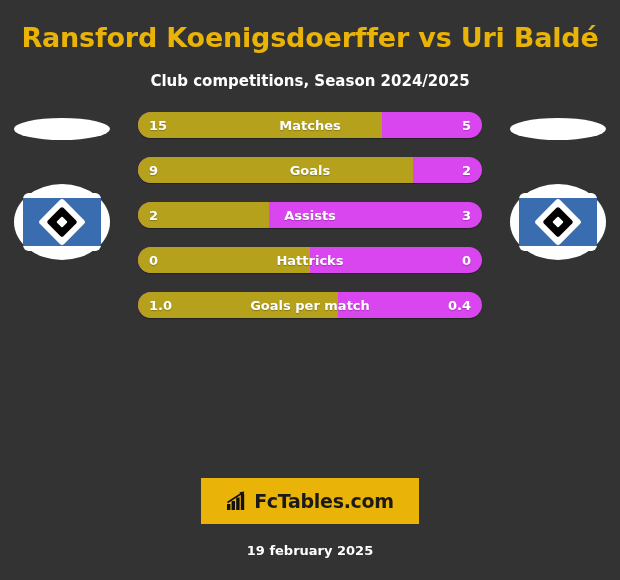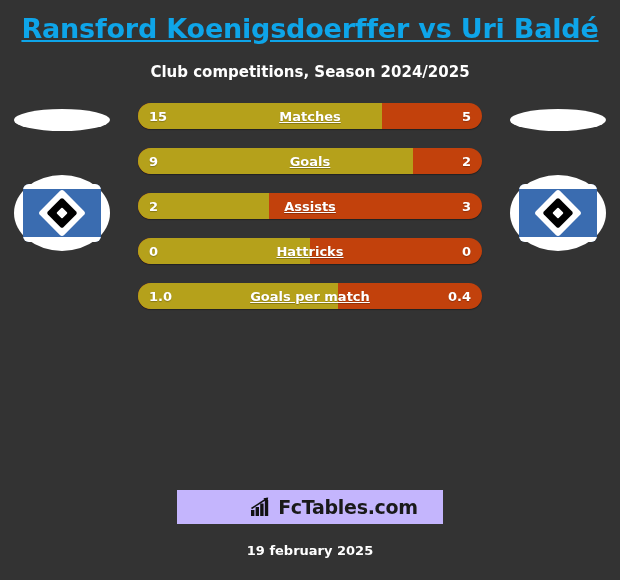--- a/index.html
+++ b/index.html
@@ -15,28 +15,27 @@
     position: relative;
   }
   .page {
     width: 620px;
     height: 580px;
     position: relative;
     box-sizing: border-box;
   }
   .title {
     text-align: center;
-    color: #0ea5e9;
+    color: #eab308;
     font-size: 27px;
     font-weight: bold;
     letter-spacing: -0.2px;
-    padding-top: 12px;
+    padding-top: 21px;
     line-height: 34px;
     white-space: nowrap;
-    text-decoration: underline;
   }
   .subtitle {
     text-align: center;
     color: #ffffff;
     font-size: 15px;
     font-weight: bold;
     margin-top: 17px;
     letter-spacing: 0px;
   }
 
@@ -124,41 +123,40 @@
     left: 138px;
     top: 0;
     width: 344px;
   }
   .stat-row {
     position: relative;
     height: 26px;
     margin-bottom: 19px;
     border-radius: 13px;
     overflow: hidden;
-    background: #c2410c;
+    background: #d946ef;
     box-shadow: 0 1px 1px rgba(0,0,0,0.35);
   }
   .stat-row:last-child { margin-bottom: 0; }
   .bar-home {
     position: absolute;
     left: 0; top: 0; bottom: 0;
     background: #b5a11b;
   }
   .stat-label {
     position: absolute;
     left: 0; right: 0; top: 0; bottom: 0;
     display: flex;
     align-items: center;
     justify-content: center;
     color: #ffffff;
     font-size: 13px;
     font-weight: bold;
     text-shadow: 0 1px 1px rgba(0,0,0,0.25);
     pointer-events: none;
-    text-decoration: underline;
   }
   .val {
     position: absolute;
     top: 0; bottom: 0;
     display: flex;
     align-items: center;
     color: #ffffff;
     font-size: 13px;
     font-weight: bold;
     text-shadow: 0 1px 1px rgba(0,0,0,0.25);
@@ -171,25 +169,24 @@
     position: absolute;
     left: 0; right: 0;
     bottom: 0;
     text-align: center;
   }
   .brand {
     display: inline-flex;
     align-items: center;
     justify-content: center;
     gap: 6px;
-    background: #c4b5fd;
+    background: #eab308;
     width: 218px;
-    height: 34px;
+    height: 46px;
     margin: 0 auto;
-    padding-left: 48px;
   }
   .brand-mark {
     display: block;
     width: 22px;
     height: 20px;
   }
   .brand-text {
     color: #1a1a1a;
     font-size: 19px;
     font-weight: bold;

